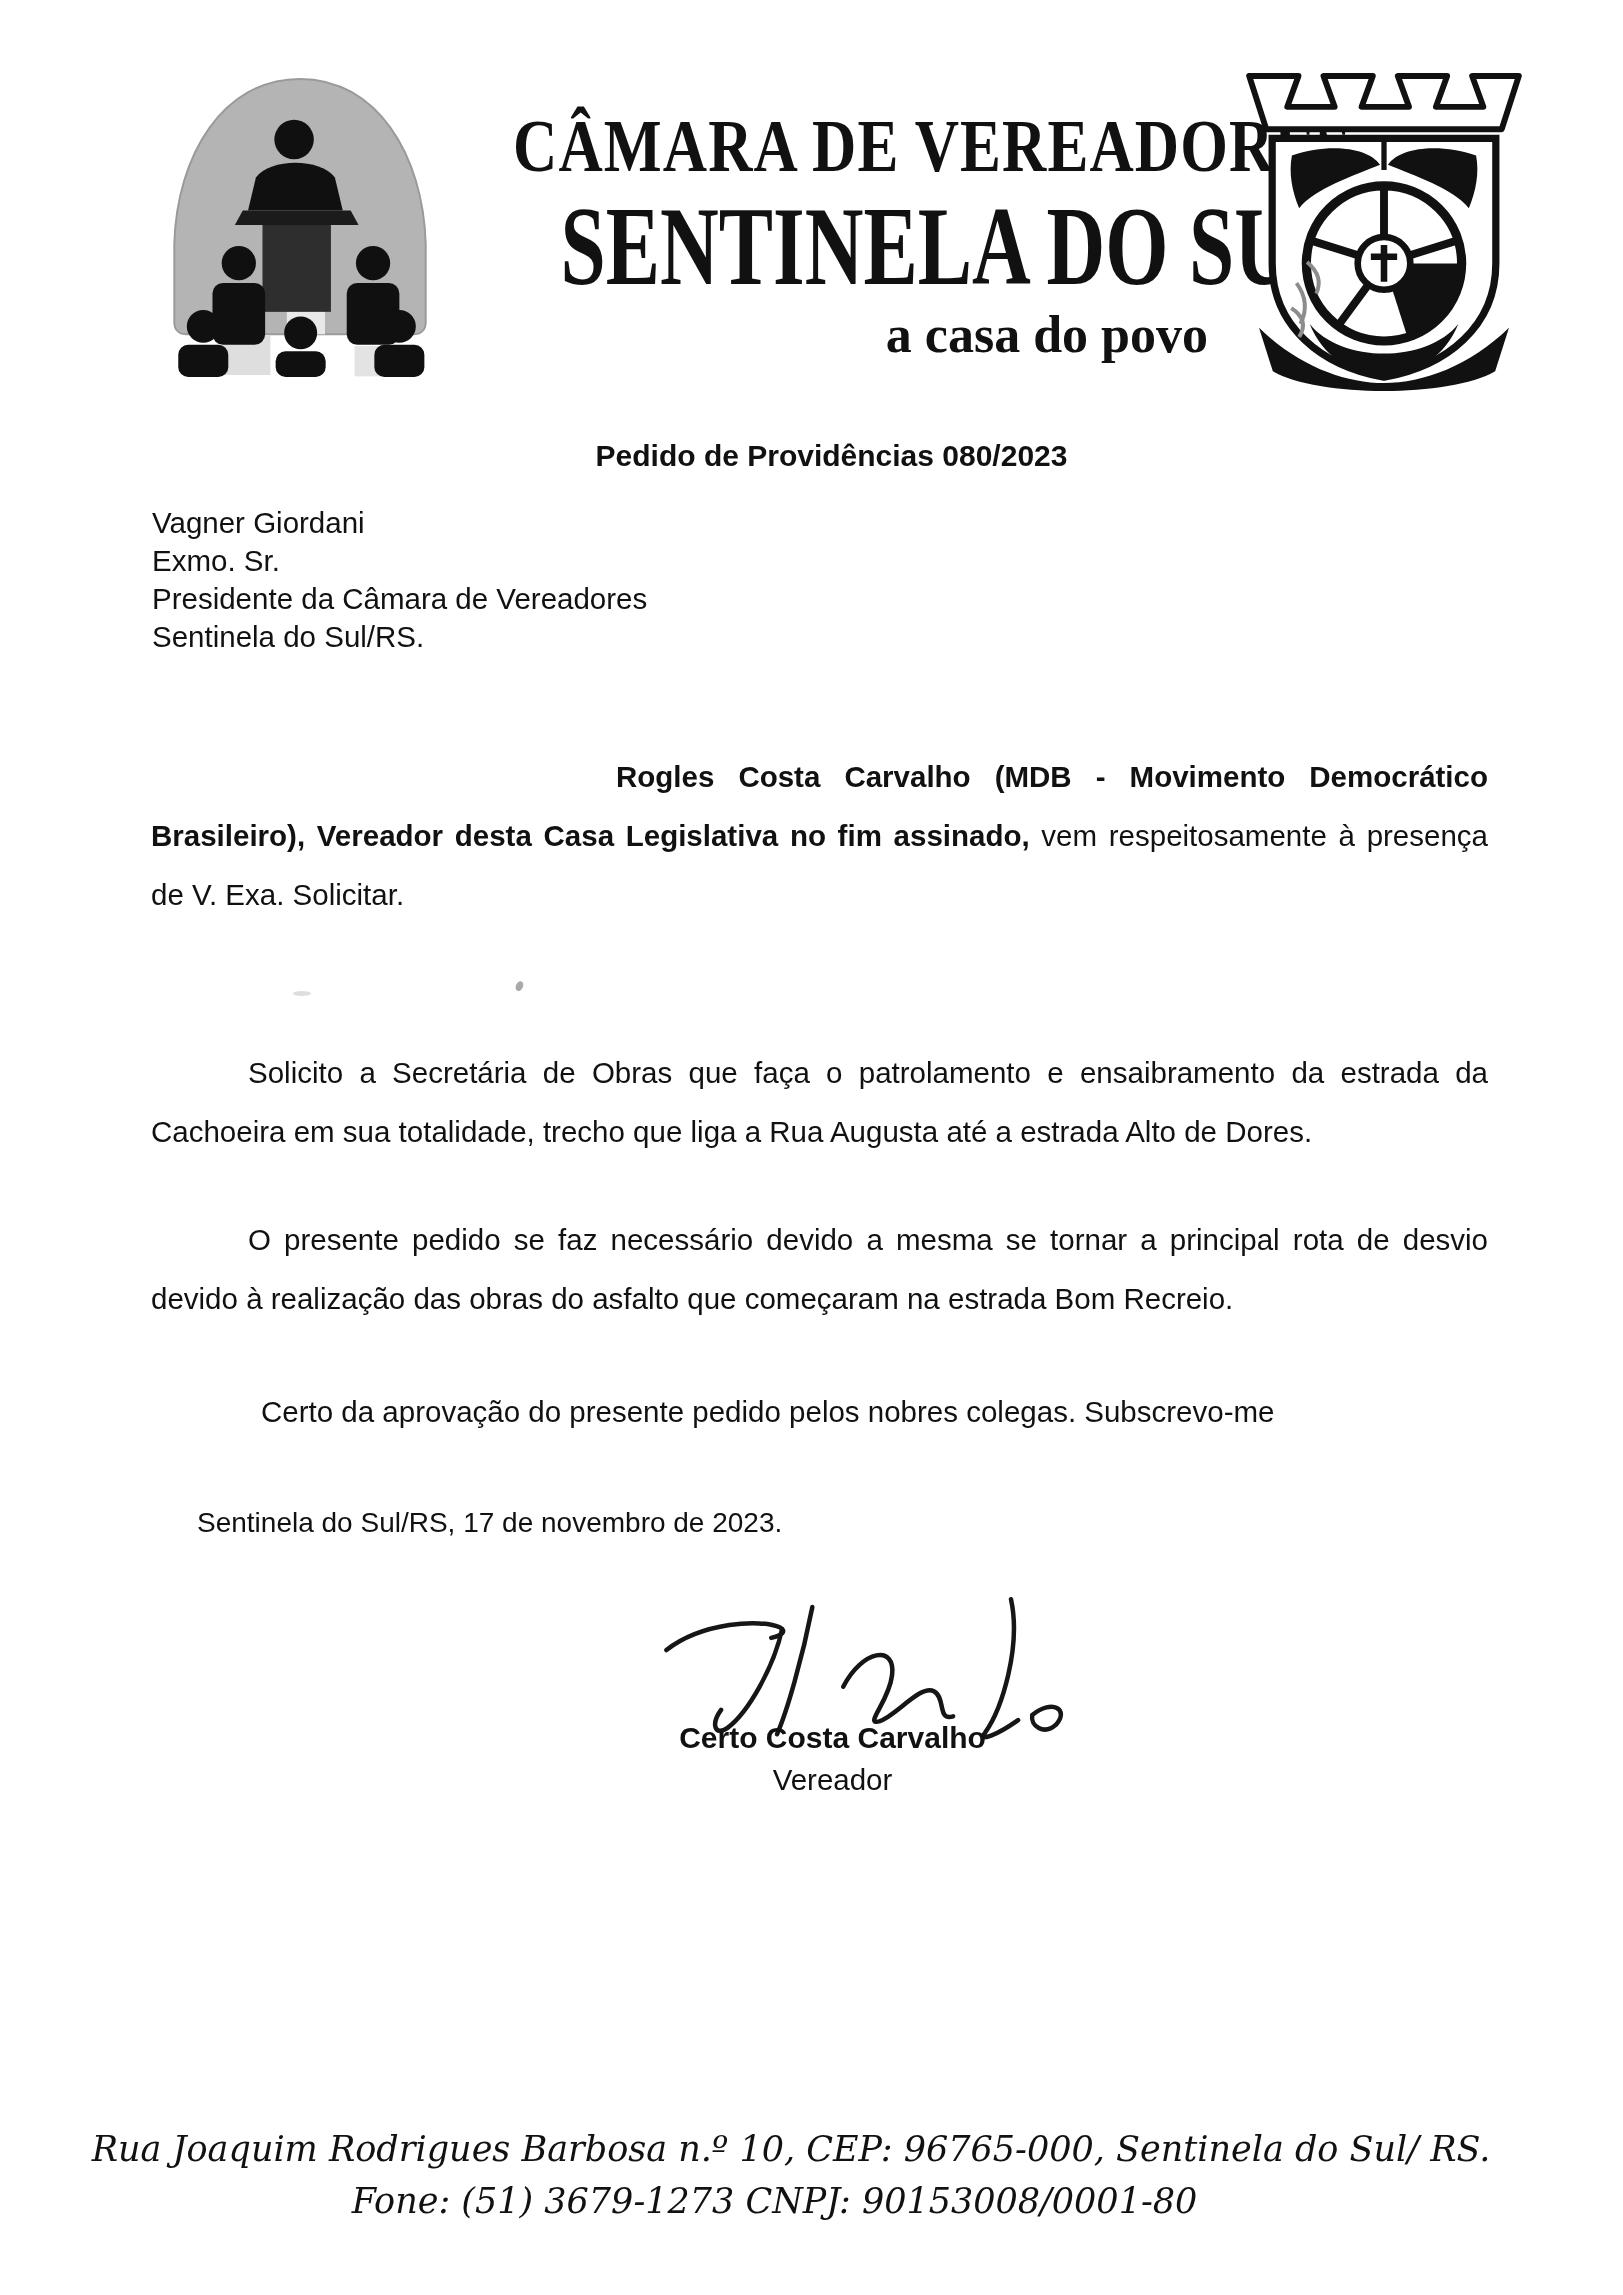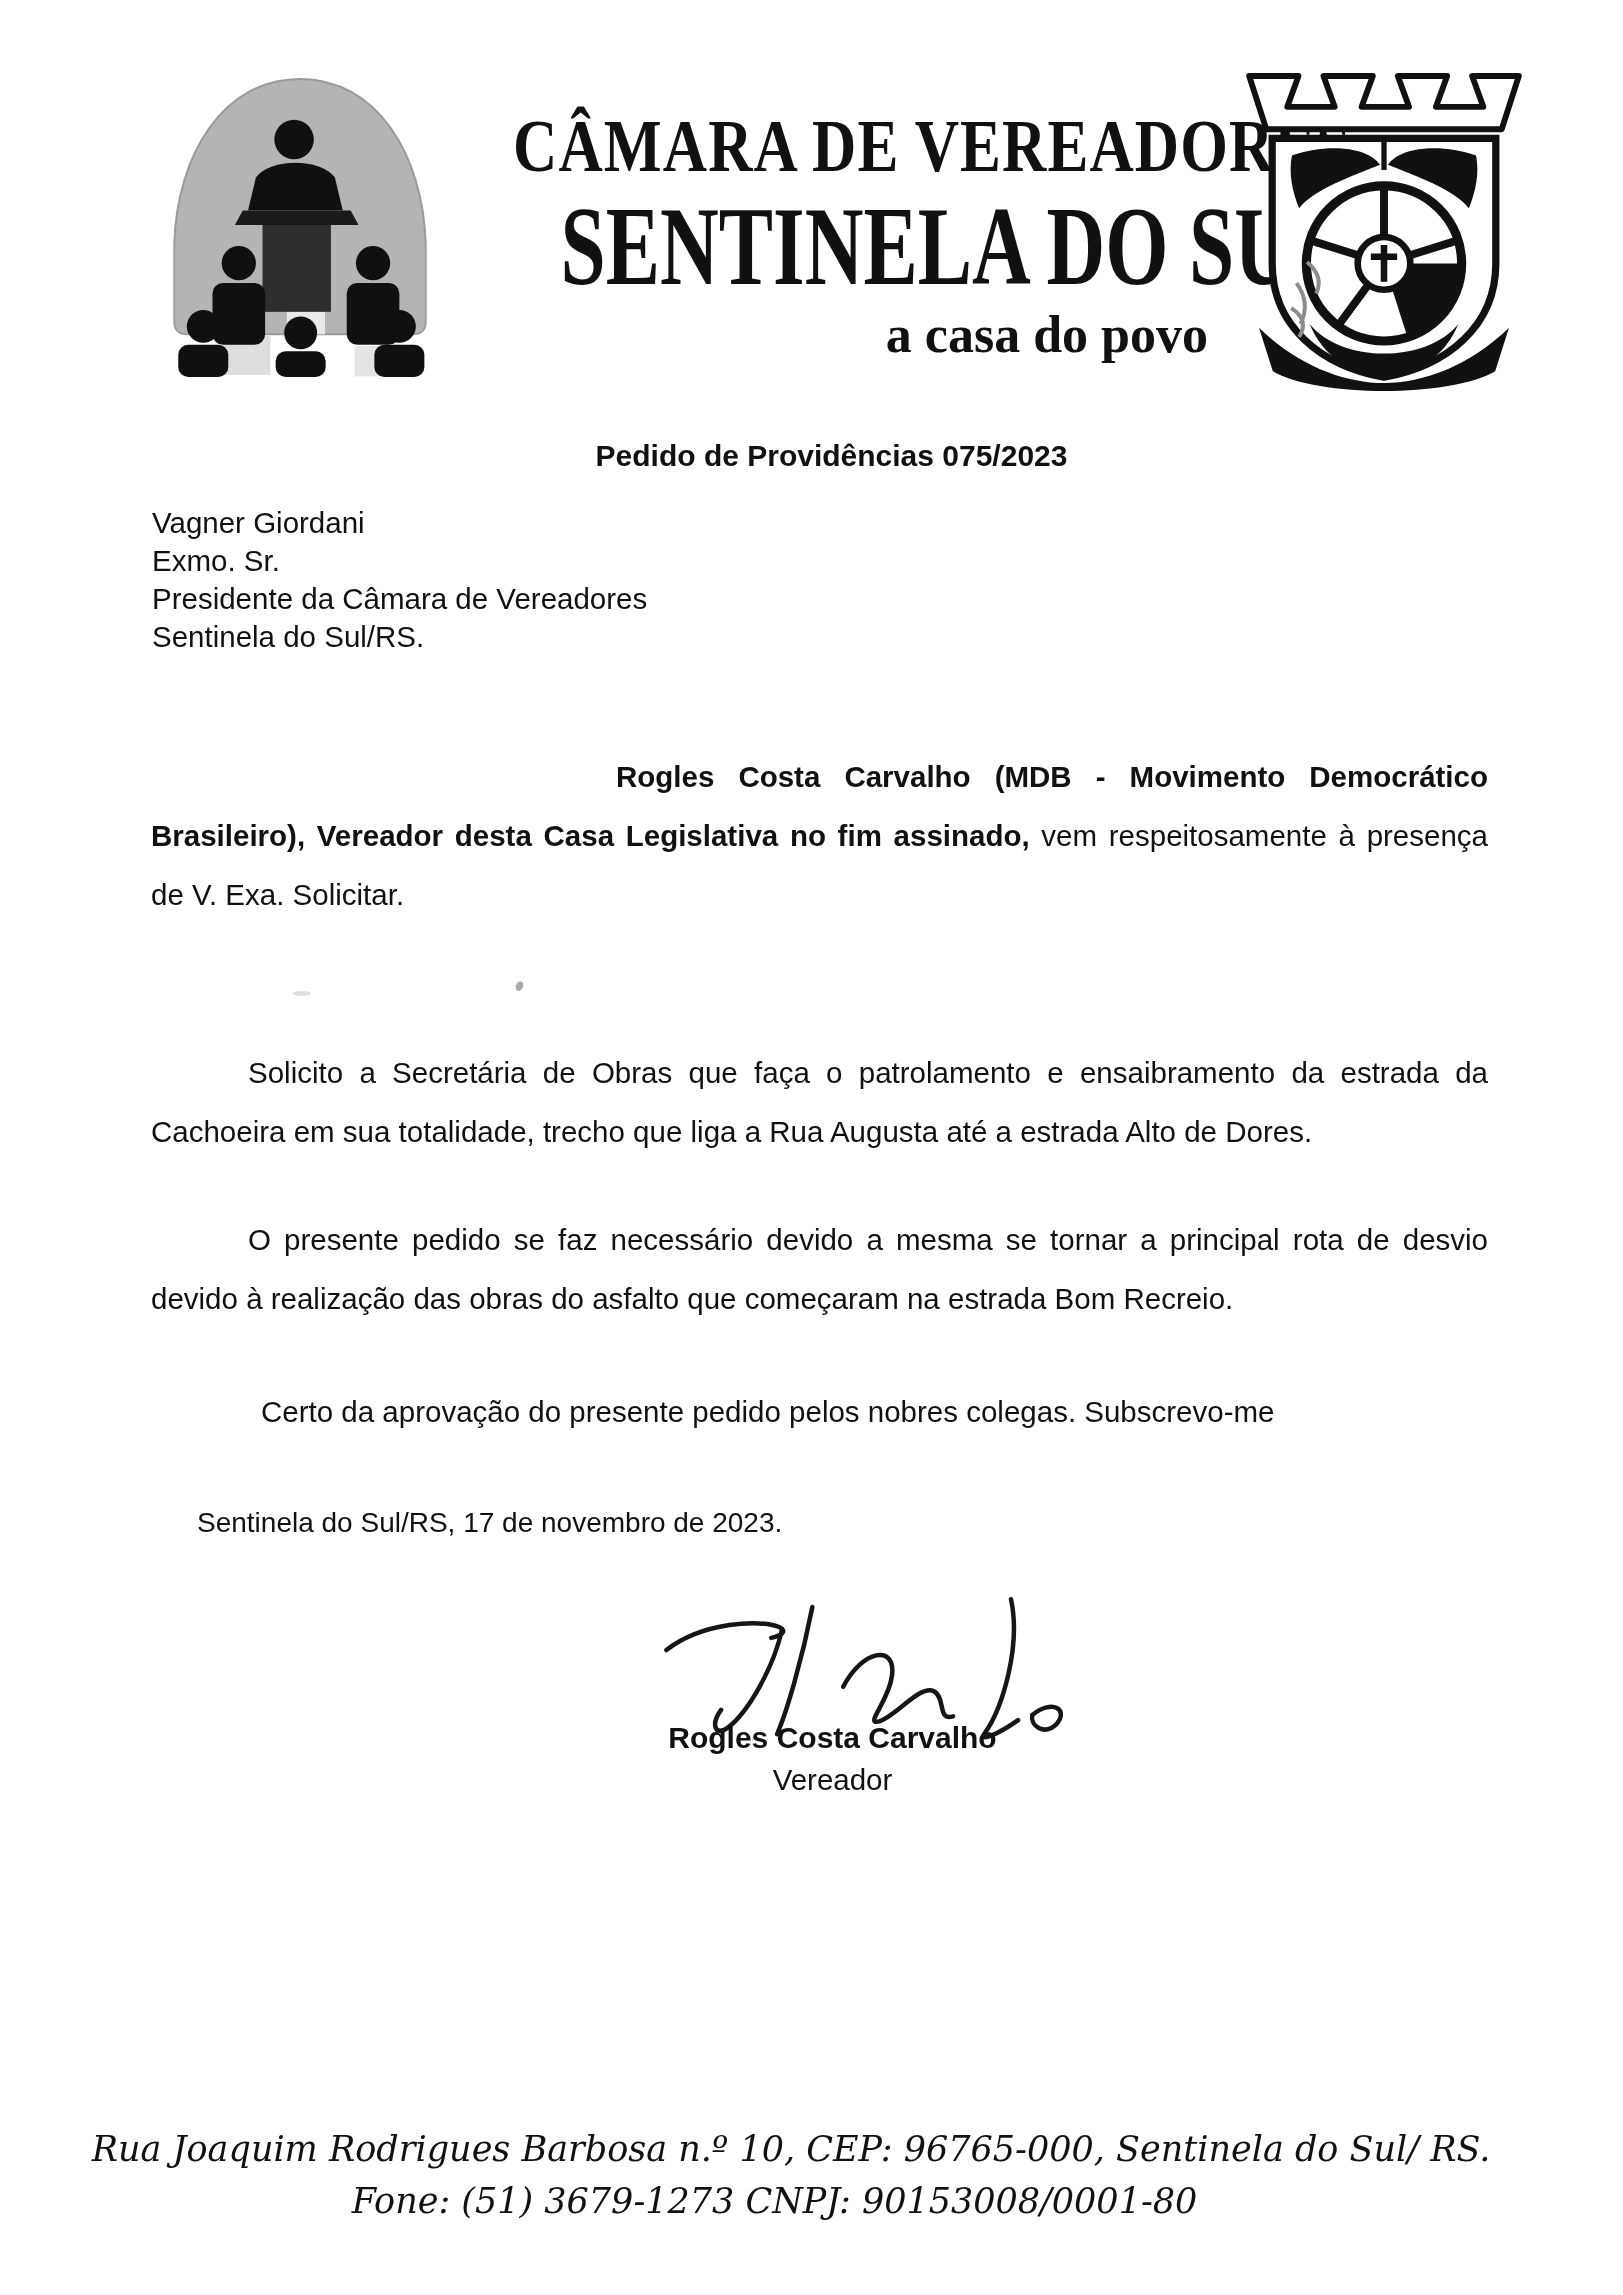--- a/index.html
+++ b/index.html
@@ -102,21 +102,21 @@
     <circle cx="225" cy="300" r="118" fill="none" stroke="#111" stroke-width="14"></circle>
     <path d="M225,300 L337,265 M225,300 L225,182 M225,300 L113,265 M225,300 L155,395 M225,300 L295,395" stroke="#111" stroke-width="12" fill="none"></path>
     <path d="M225,300 L340,300 A118,118 0 0 1 260,410 Z" fill="#111"></path>
     <path d="M112,392 C160,452 290,452 338,392 C318,440 280,466 225,472 C170,466 132,440 112,392 Z" fill="#111"></path>
     <path d="M92,330 q22,30 6,62 M108,298 q26,22 14,48 M84,368 q28,18 12,44" stroke="#8c8c8c" stroke-width="6" fill="none"></path>
     <circle cx="225" cy="300" r="40" fill="#ffffff" stroke="#111" stroke-width="10"></circle>
     <path d="M225,272 v56 M205,290 h40" stroke="#111" stroke-width="10" fill="none"></path>
     <path d="M35,398 C95,456 165,482 225,482 C285,482 355,456 415,398 L394,464 C325,504 125,504 56,464 Z" fill="#111"></path>
   </svg>
 
-  <div class="doc-title">Pedido de Providências 075/2023</div>
+  <div class="doc-title">Pedido de Providências 080/2023</div>
 
   <div class="addressee">
     <div>Vagner Giordani</div>
     <div>Exmo. Sr.</div>
     <div>Presidente da Câmara de Vereadores</div>
     <div>Sentinela do Sul/RS.</div>
   </div>
 
   <p class="para p2">Solicito a Secretária de Obras que faça o patrolamento e ensaibramento da estrada da Cachoeira em sua totalidade, trecho que liga a Rua Augusta até a estrada Alto de Dores.</p>
 
@@ -132,21 +132,21 @@
     <g stroke="#161616" stroke-width="7" fill="none" stroke-linecap="round">
       <path d="M25,95 C80,52 172,46 202,60 C212,66 205,72 188,76"></path>
       <path d="M205,62 C192,122 152,192 120,216 C100,230 94,210 110,188"></path>
       <path d="M252,28 C236,110 212,192 197,226"></path>
       <path d="M300,152 C330,94 382,86 376,134 C371,176 332,212 356,206 C382,198 420,148 441,159 C460,169 446,206 471,198"></path>
       <path d="M561,16 C577,90 547,186 521,223 C508,240 541,226 572,204"></path>
       <path d="M594,196 C626,170 652,188 631,211 C612,228 591,213 594,196"></path>
     </g>
   </svg>
 
-  <div class="signer">Rogles Costa Carvalho</div>
+  <div class="signer">Certo Costa Carvalho</div>
   <div class="role">Vereador</div>
 
   <div class="footer-line fl1">Rua Joaquim Rodrigues Barbosa n.º 10, CEP: 96765-000, Sentinela do Sul/ RS.</div>
   <div class="footer-line fl2">Fone: (51) 3679-1273 CNPJ: 90153008/0001-80</div>
 
   <div class="speck1"></div>
   <div class="speck2"></div>
 </div>
 
 

